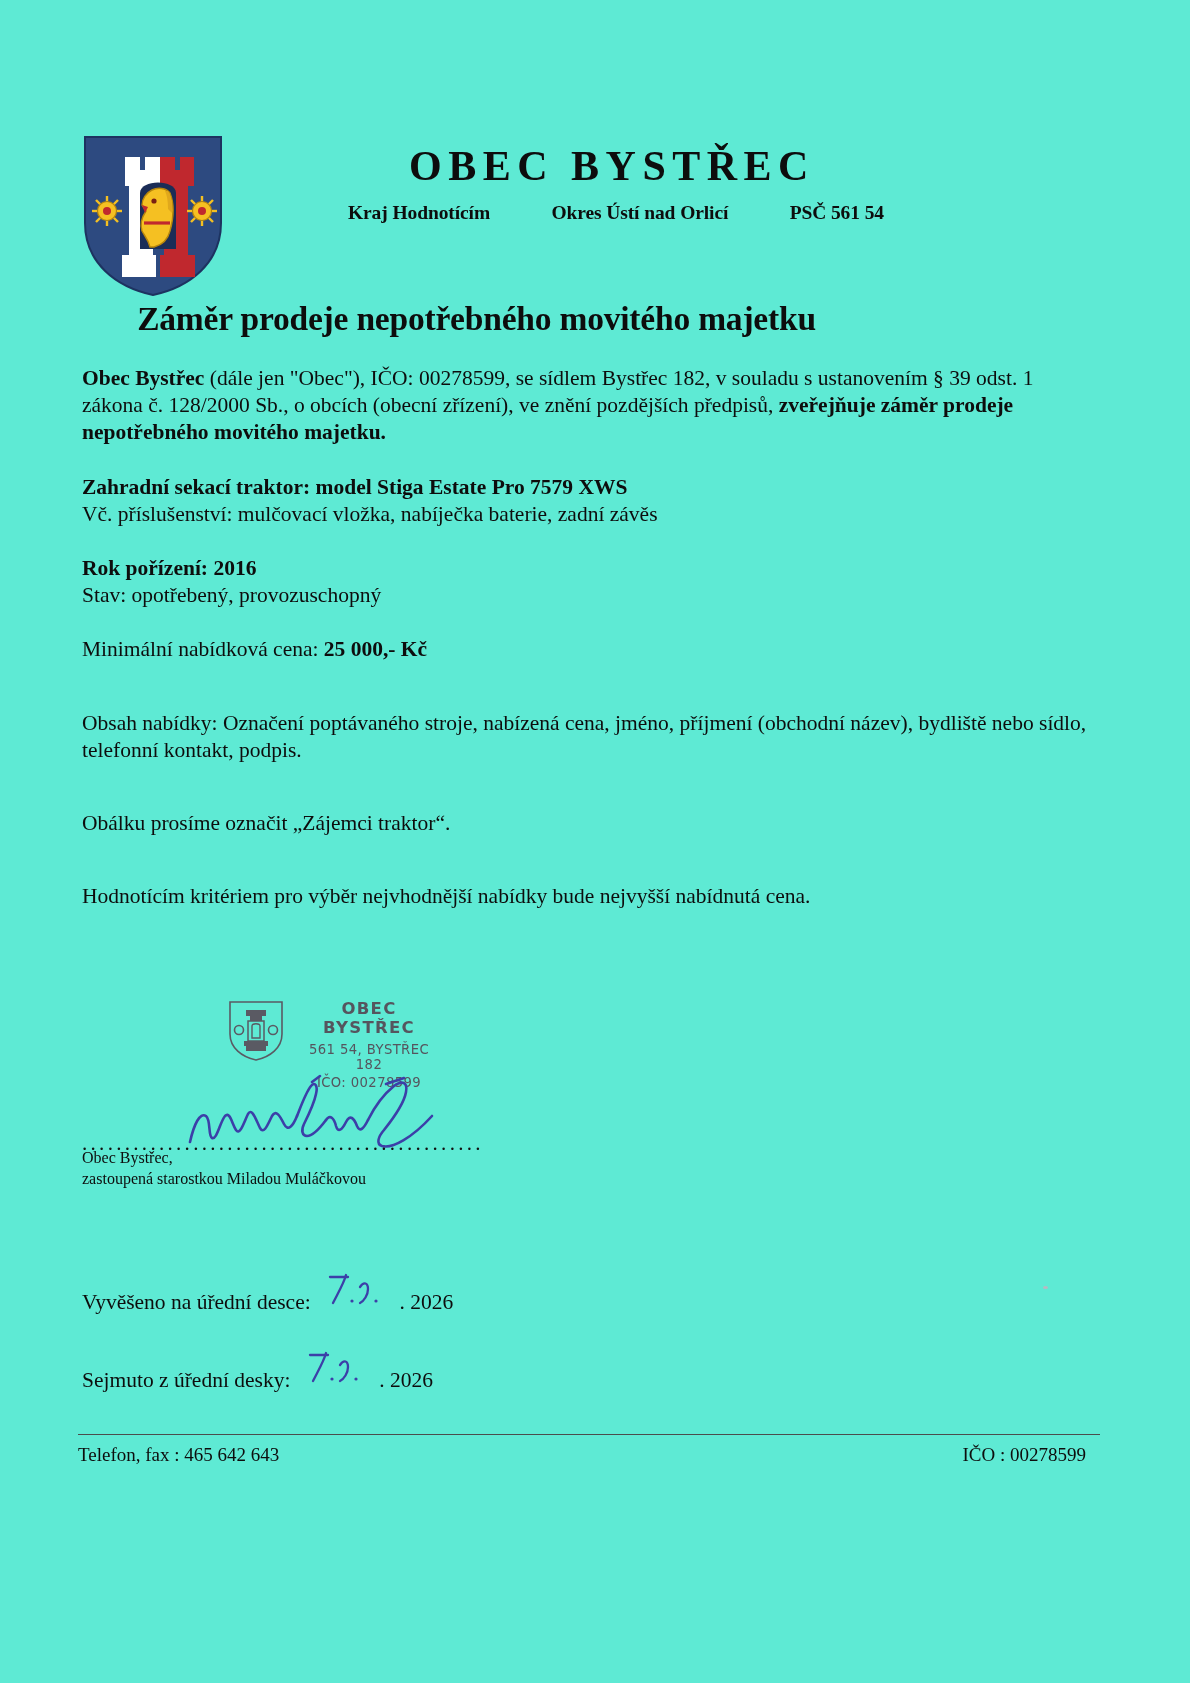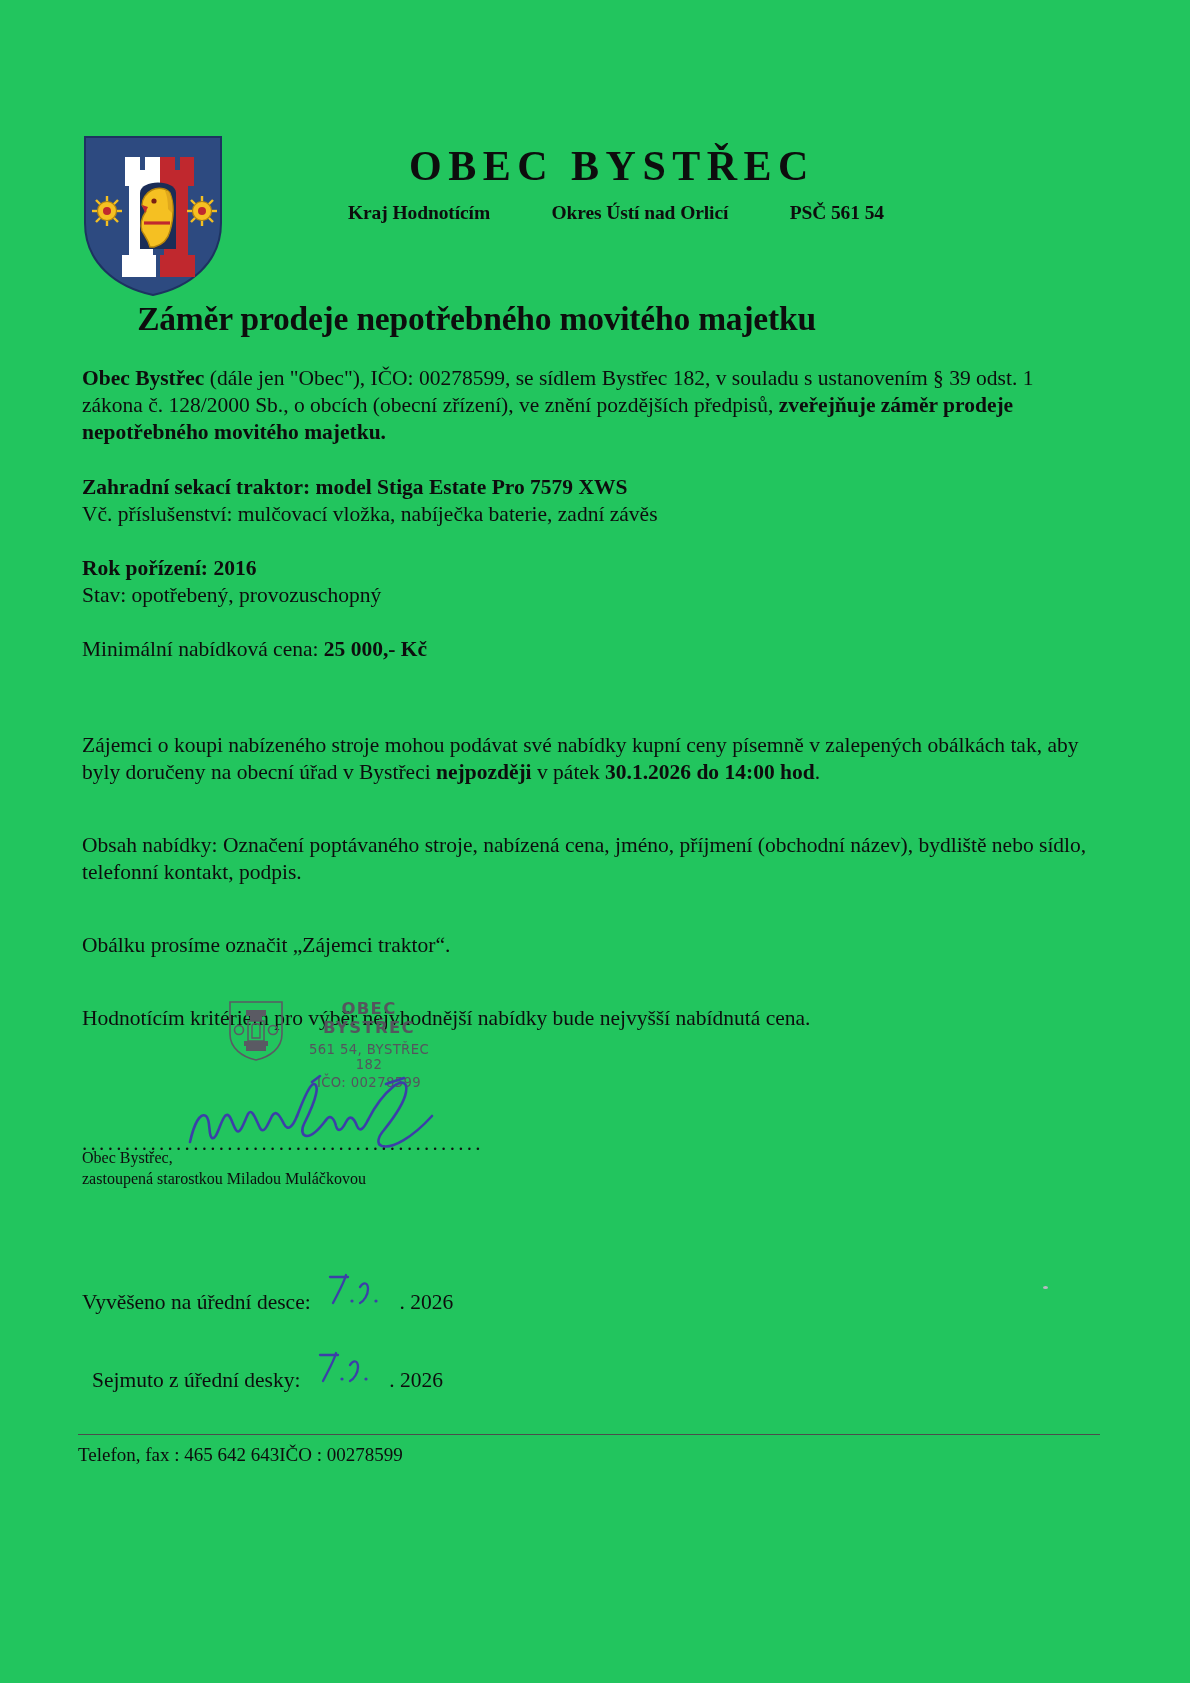--- a/index.html
+++ b/index.html
@@ -11,21 +11,21 @@
   body {
     font-family: "Liberation Serif", "DejaVu Serif", serif;
     color: #0d0d0d;
     -webkit-font-smoothing: antialiased;
   }
   .page {
     position: relative;
     width: 1190px;
     height: 1683px;
     margin: 0 auto;
-    background: #22c55e;
+    background: #5eead4;
     overflow: hidden;
     box-sizing: border-box;
   }
 
   
   .header {
     position: absolute;
     left: 0;
     top: 130px;
     width: 1190px;
@@ -185,38 +185,38 @@
     height: 22px;
     vertical-align: baseline;
   }
   .datefield .hand svg {
     position: absolute;
     left: 6px;
     top: -24px;
   }
   .datefield .yr { display: inline-block; }
   #posted { top: 1287px; }
-  #removed { top: 1365px; margin-left: 10px; }
+  #removed { top: 1365px; }
 
   
   .footer-rule {
     position: absolute;
     left: 78px;
     top: 1434px;
     width: 1022px;
     height: 1px;
     background: #4c4c4c;
   }
   .footer {
     position: absolute;
     left: 78px;
     top: 1444px;
     width: 1022px;
     display: flex;
-    justify-content: flex-start;
+    justify-content: space-between;
     font-size: 19px;
     white-space: nowrap;
   }
   .footer .f-mid { margin-left: 22px; }
   .footer .f-right { margin-right: 14px; }
 
   
   .speck {
     position: absolute;
     left: 1043px;
@@ -318,21 +318,20 @@
     <p class="para"><b>Obec Bystřec</b><span> (dále jen "Obec"), IČO: 00278599, se sídlem Bystřec 182, v souladu s ustanovením § 39 odst. 1 zákona č. 128/2000 Sb., o obcích (obecní zřízení), ve znění pozdějších předpisů, </span><b>zveřejňuje záměr prodeje nepotřebného movitého majetku.</b></p>
 
     <p class="para gap-lg b">Zahradní sekací traktor: model Stiga Estate Pro 7579 XWS</p>
     <p class="para">Vč. příslušenství: mulčovací vložka, nabíječka baterie, zadní závěs</p>
 
     <p class="para gap-lg b">Rok pořízení: 2016</p>
     <p class="para">Stav: opotřebený, provozuschopný</p>
 
     <p class="para gap-lg"><span>Minimální nabídková cena: </span><b>25 000,- Kč</b></p>
 
-    <p class="para gap-xxl"><span>Zájemci o koupi nabízeného stroje mohou podávat své nabídky kupní ceny písemně v zalepených obálkách tak, aby byly doručeny na obecní úřad v Bystřeci </span><b>nejpozději</b><span> v pátek </span><b>30.1.2026 do 14:00 hod</b><span>.</span></p>
 
     <p class="para gap-xl">Obsah nabídky: Označení poptávaného stroje, nabízená cena, jméno, příjmení (obchodní název), bydliště nebo sídlo, telefonní kontakt, podpis.</p>
 
     <p class="para gap-xl">Obálku prosíme označit „Zájemci traktor“.</p>
 
     <p class="para gap-xl">Hodnotícím kritériem pro výběr nejvhodnější nabídky bude nejvyšší nabídnutá cena.</p>
   </div>
 
   <div class="stamp">
     <div class="stamp-crest">

